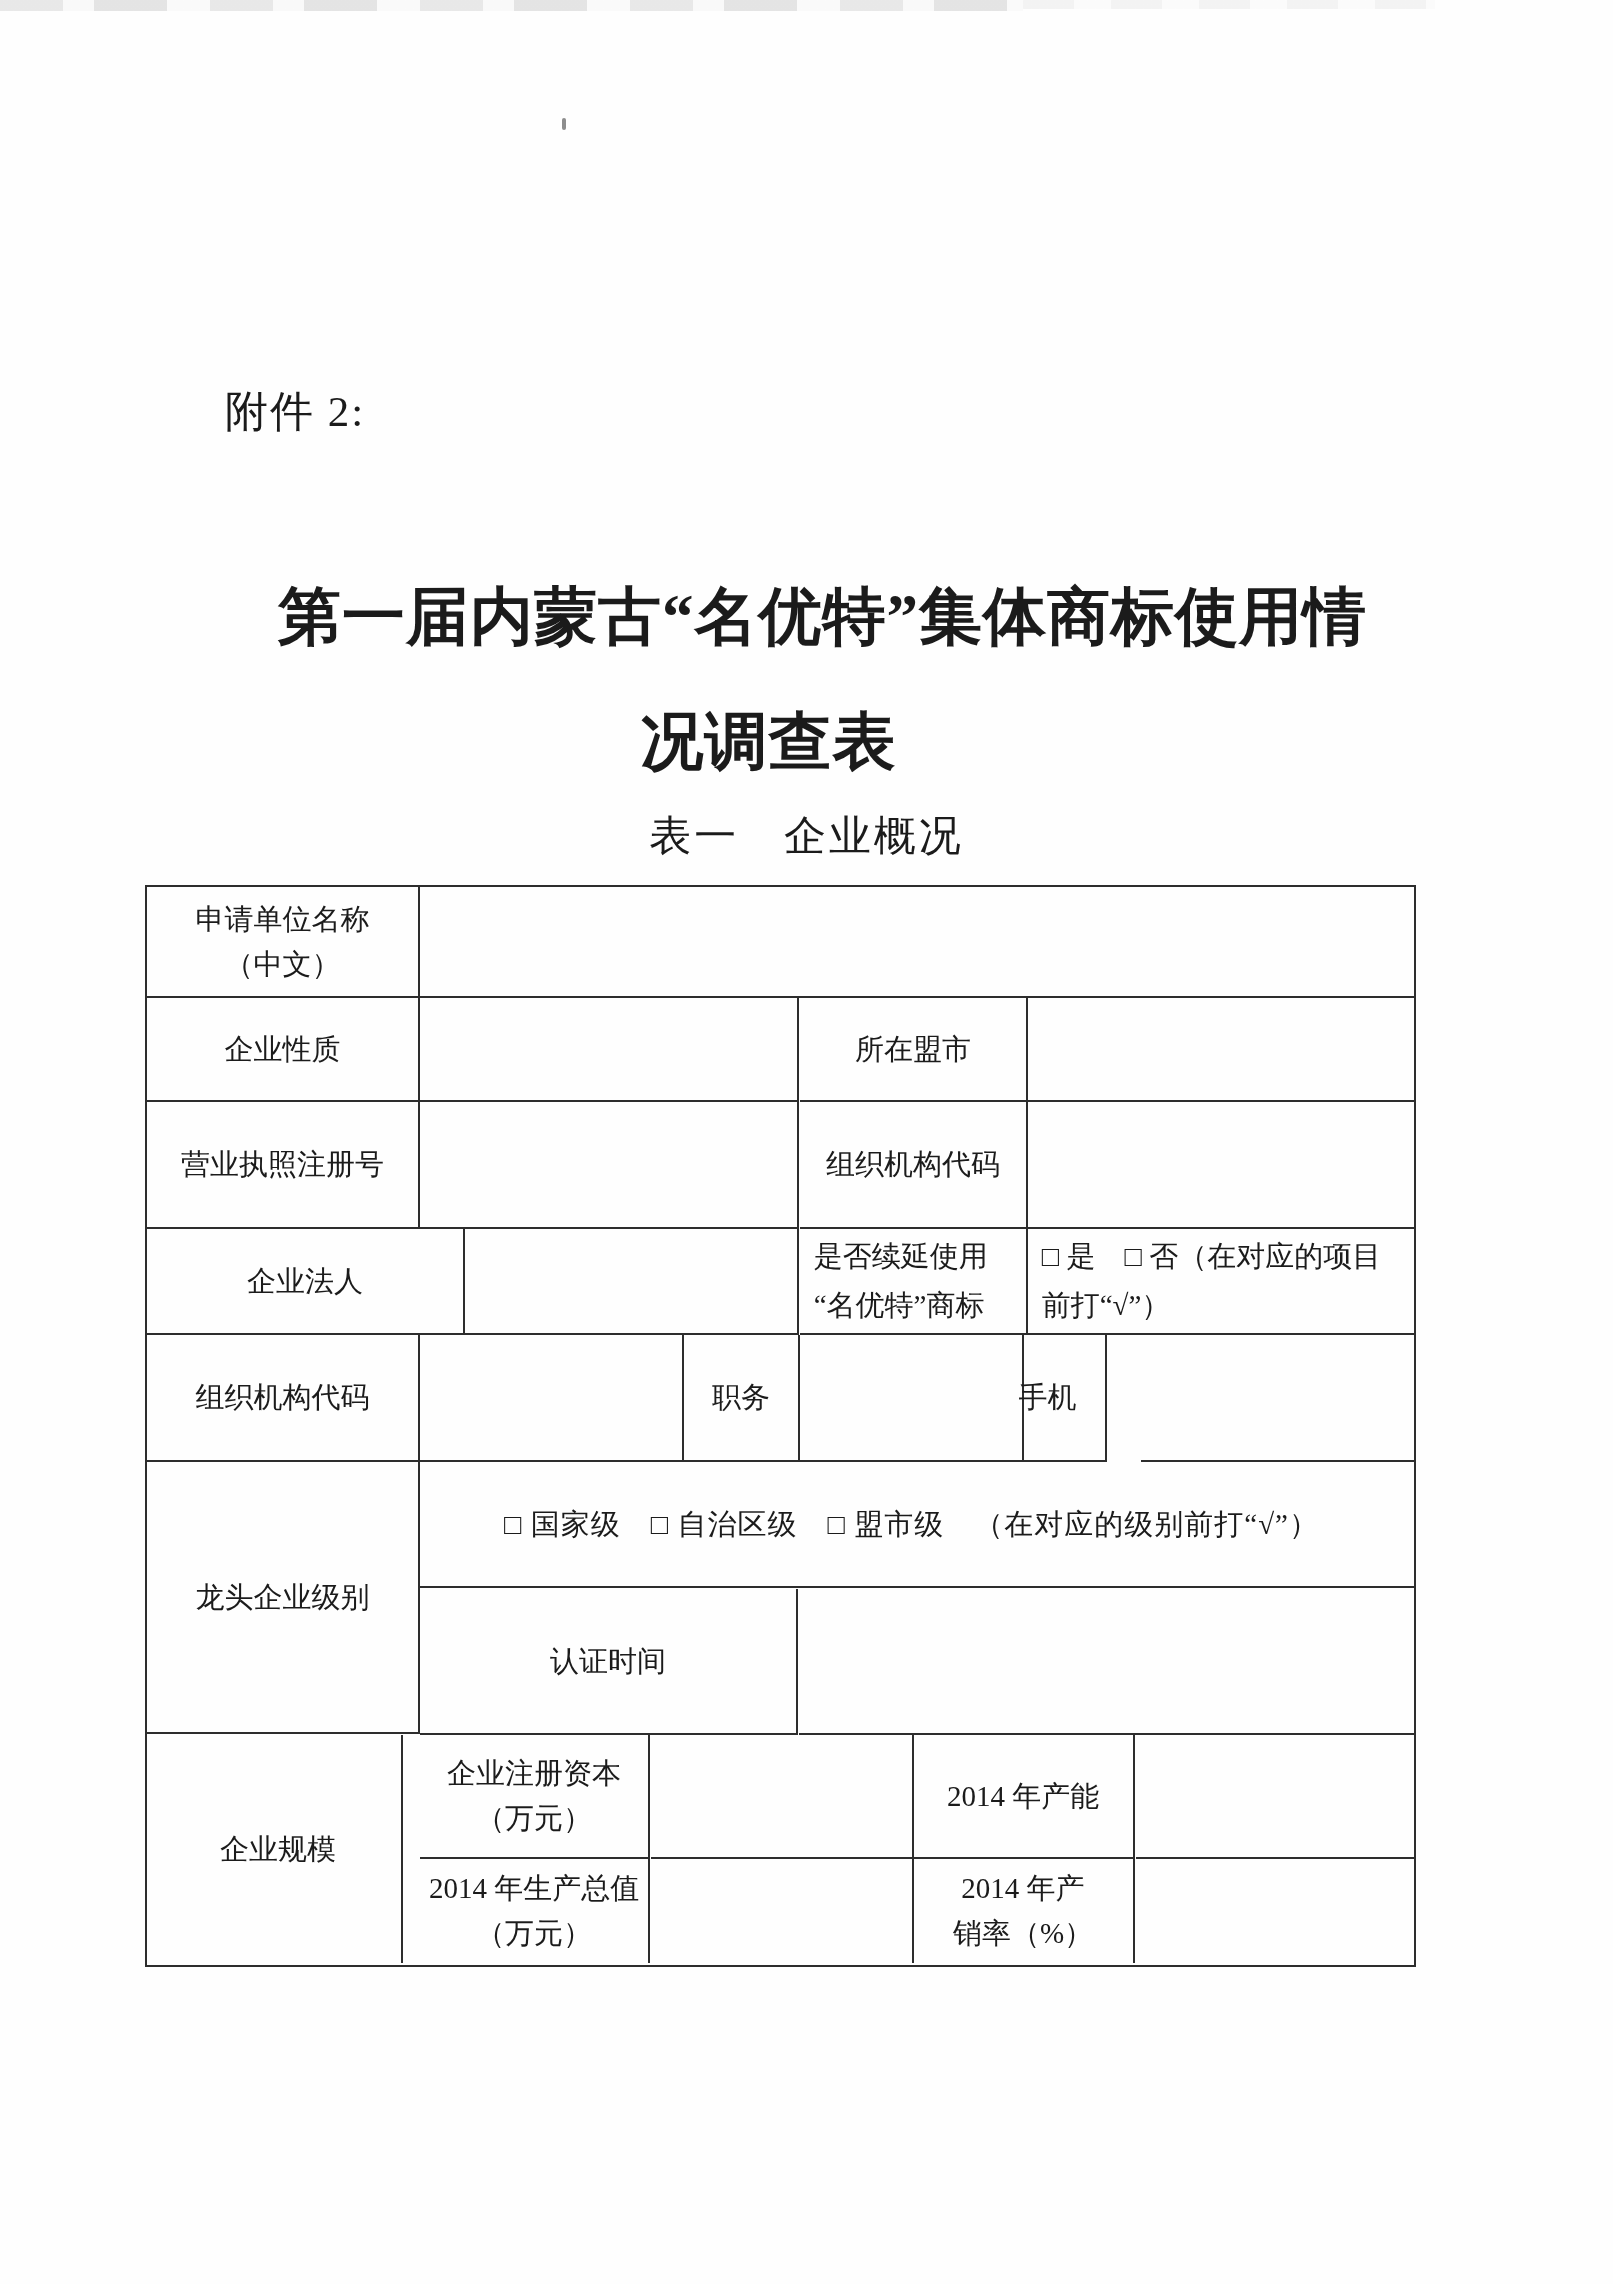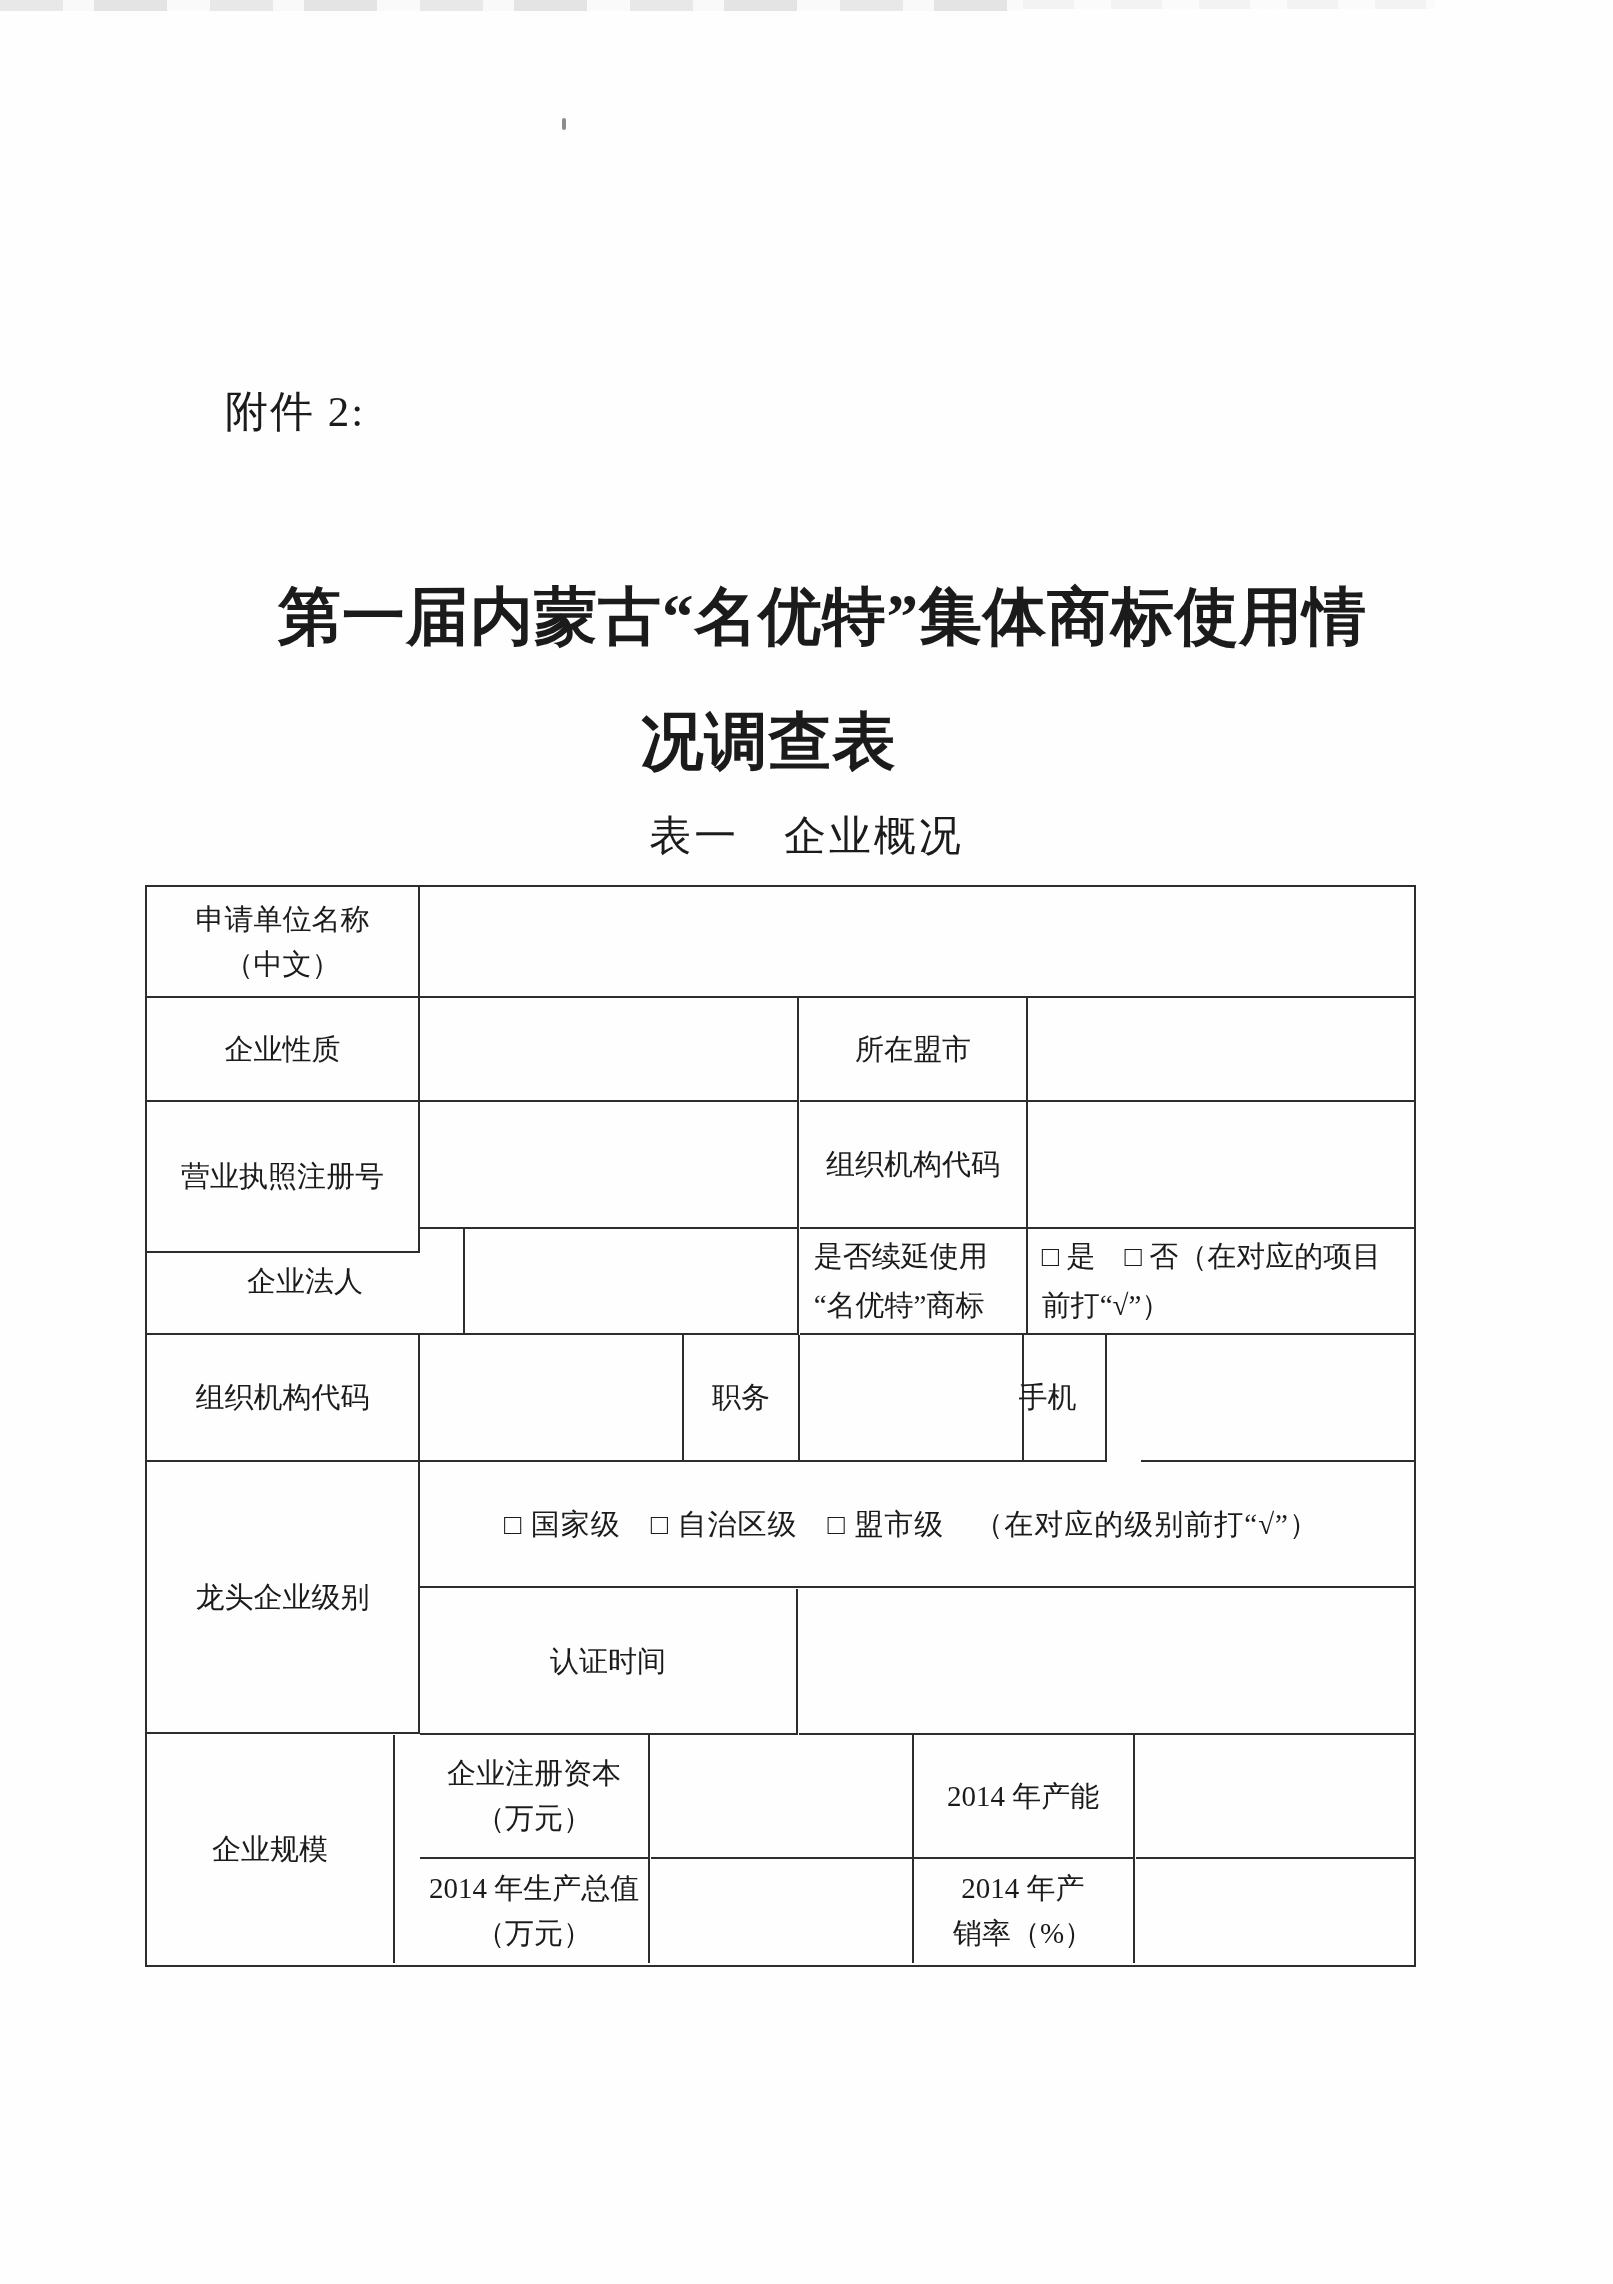--- a/index.html
+++ b/index.html
@@ -85,21 +85,21 @@
 
     <div class="cell" style="left:0;top:0;width:273px;height:111px">申请单位名称
 （中文）</div>
     <div class="cell fr" style="left:273px;top:0;width:994px;height:111px"></div>
 
     <div class="cell" style="left:0;top:111px;width:273px;height:104px">企业性质</div>
     <div class="cell" style="left:273px;top:111px;width:379px;height:104px"></div>
     <div class="cell" style="left:653px;top:111px;width:228px;height:104px">所在盟市</div>
     <div class="cell fr" style="left:881px;top:111px;width:386px;height:104px"></div>
 
-    <div class="cell" style="left:0;top:215px;width:273px;height:151px">营业执照注册号</div>
+    <div class="cell" style="left:0;top:215px;width:273px;height:127px">营业执照注册号</div>
     <div class="cell" style="left:273px;top:215px;width:379px;height:127px"></div>
     <div class="cell" style="left:653px;top:215px;width:228px;height:127px">组织机构代码</div>
     <div class="cell fr" style="left:881px;top:215px;width:386px;height:127px"></div>
 
     <div class="cell" style="left:0;top:342px;width:318px;height:106px">企业法人</div>
     <div class="cell" style="left:273px;top:342px;width:379px;height:106px"></div>
     <div class="cell left opts" style="left:653px;top:342px;width:228px;height:106px">是否续延使用
 “名优特”商标</div>
     <div class="cell left opts fr" style="left:881px;top:342px;width:386px;height:106px">□ 是　□ 否（在对应的项目
 前打“√”）</div>
@@ -109,21 +109,21 @@
     <div class="cell" style="left:537px;top:448px;width:116px;height:127px">职务</div>
     <div class="cell" style="left:653px;top:448px;width:224px;height:127px"></div>
     <div class="cell" style="left:843px;top:448px;width:117px;height:127px">手机</div>
     <div class="cell fr" style="left:994px;top:448px;width:273px;height:127px"></div>
 
     <div class="cell" style="left:0;top:575px;width:273px;height:272px">龙头企业级别</div>
     <div class="cell left checkline fr" style="left:273px;top:575px;width:994px;height:126px">□ 国家级　□ 自治区级　□ 盟市级　（在对应的级别前打“√”）</div>
     <div class="cell" style="left:273px;top:702px;width:378px;height:146px">认证时间</div>
     <div class="cell fr" style="left:652px;top:702px;width:616px;height:146px"></div>
 
-    <div class="cell fb" style="left:0;top:848px;width:248px;height:228px">企业规模</div>
+    <div class="cell fb" style="left:8px;top:848px;width:248px;height:228px">企业规模</div>
     <div class="cell" style="left:273px;top:848px;width:230px;height:124px">企业注册资本
 （万元）</div>
     <div class="cell" style="left:504px;top:848px;width:263px;height:124px"></div>
     <div class="cell" style="left:766px;top:848px;width:222px;height:124px">2014 年产能</div>
     <div class="cell fr" style="left:989px;top:848px;width:278px;height:124px"></div>
 
     <div class="cell fb" style="left:273px;top:972px;width:230px;height:104px">2014 年生产总值
 （万元）</div>
     <div class="cell fb" style="left:504px;top:972px;width:263px;height:104px"></div>
     <div class="cell fb" style="left:766px;top:972px;width:222px;height:104px">2014 年产

